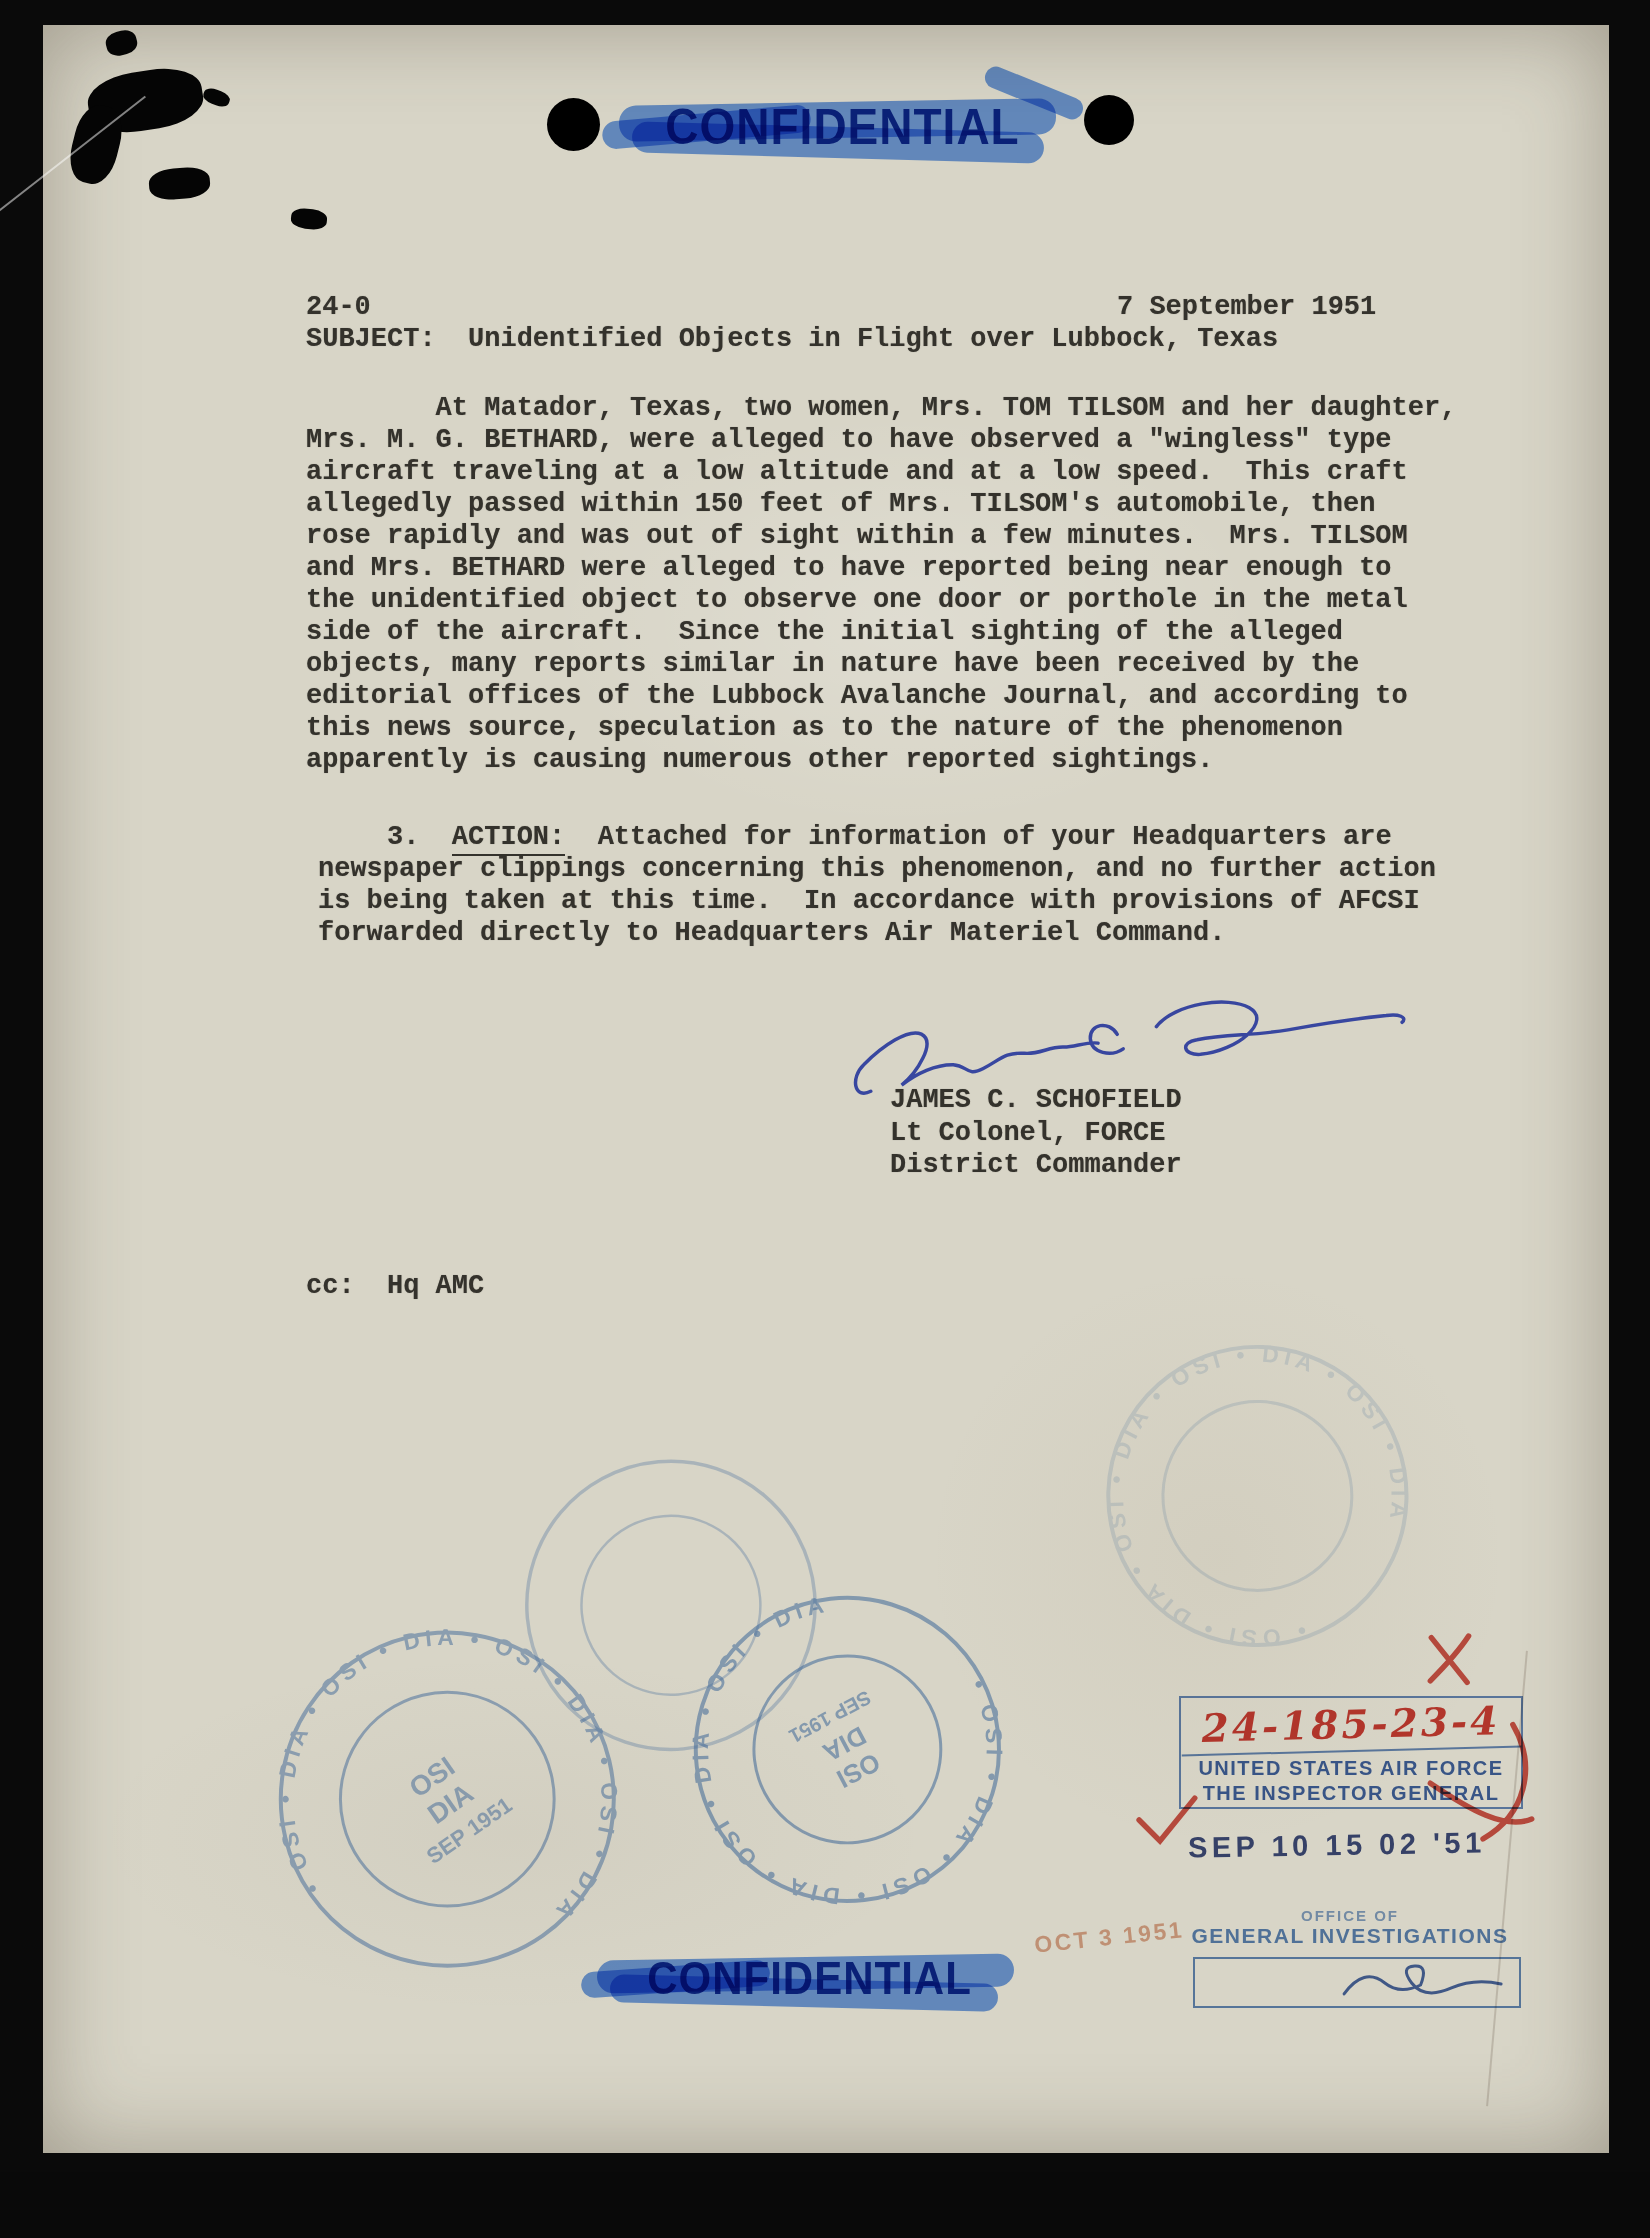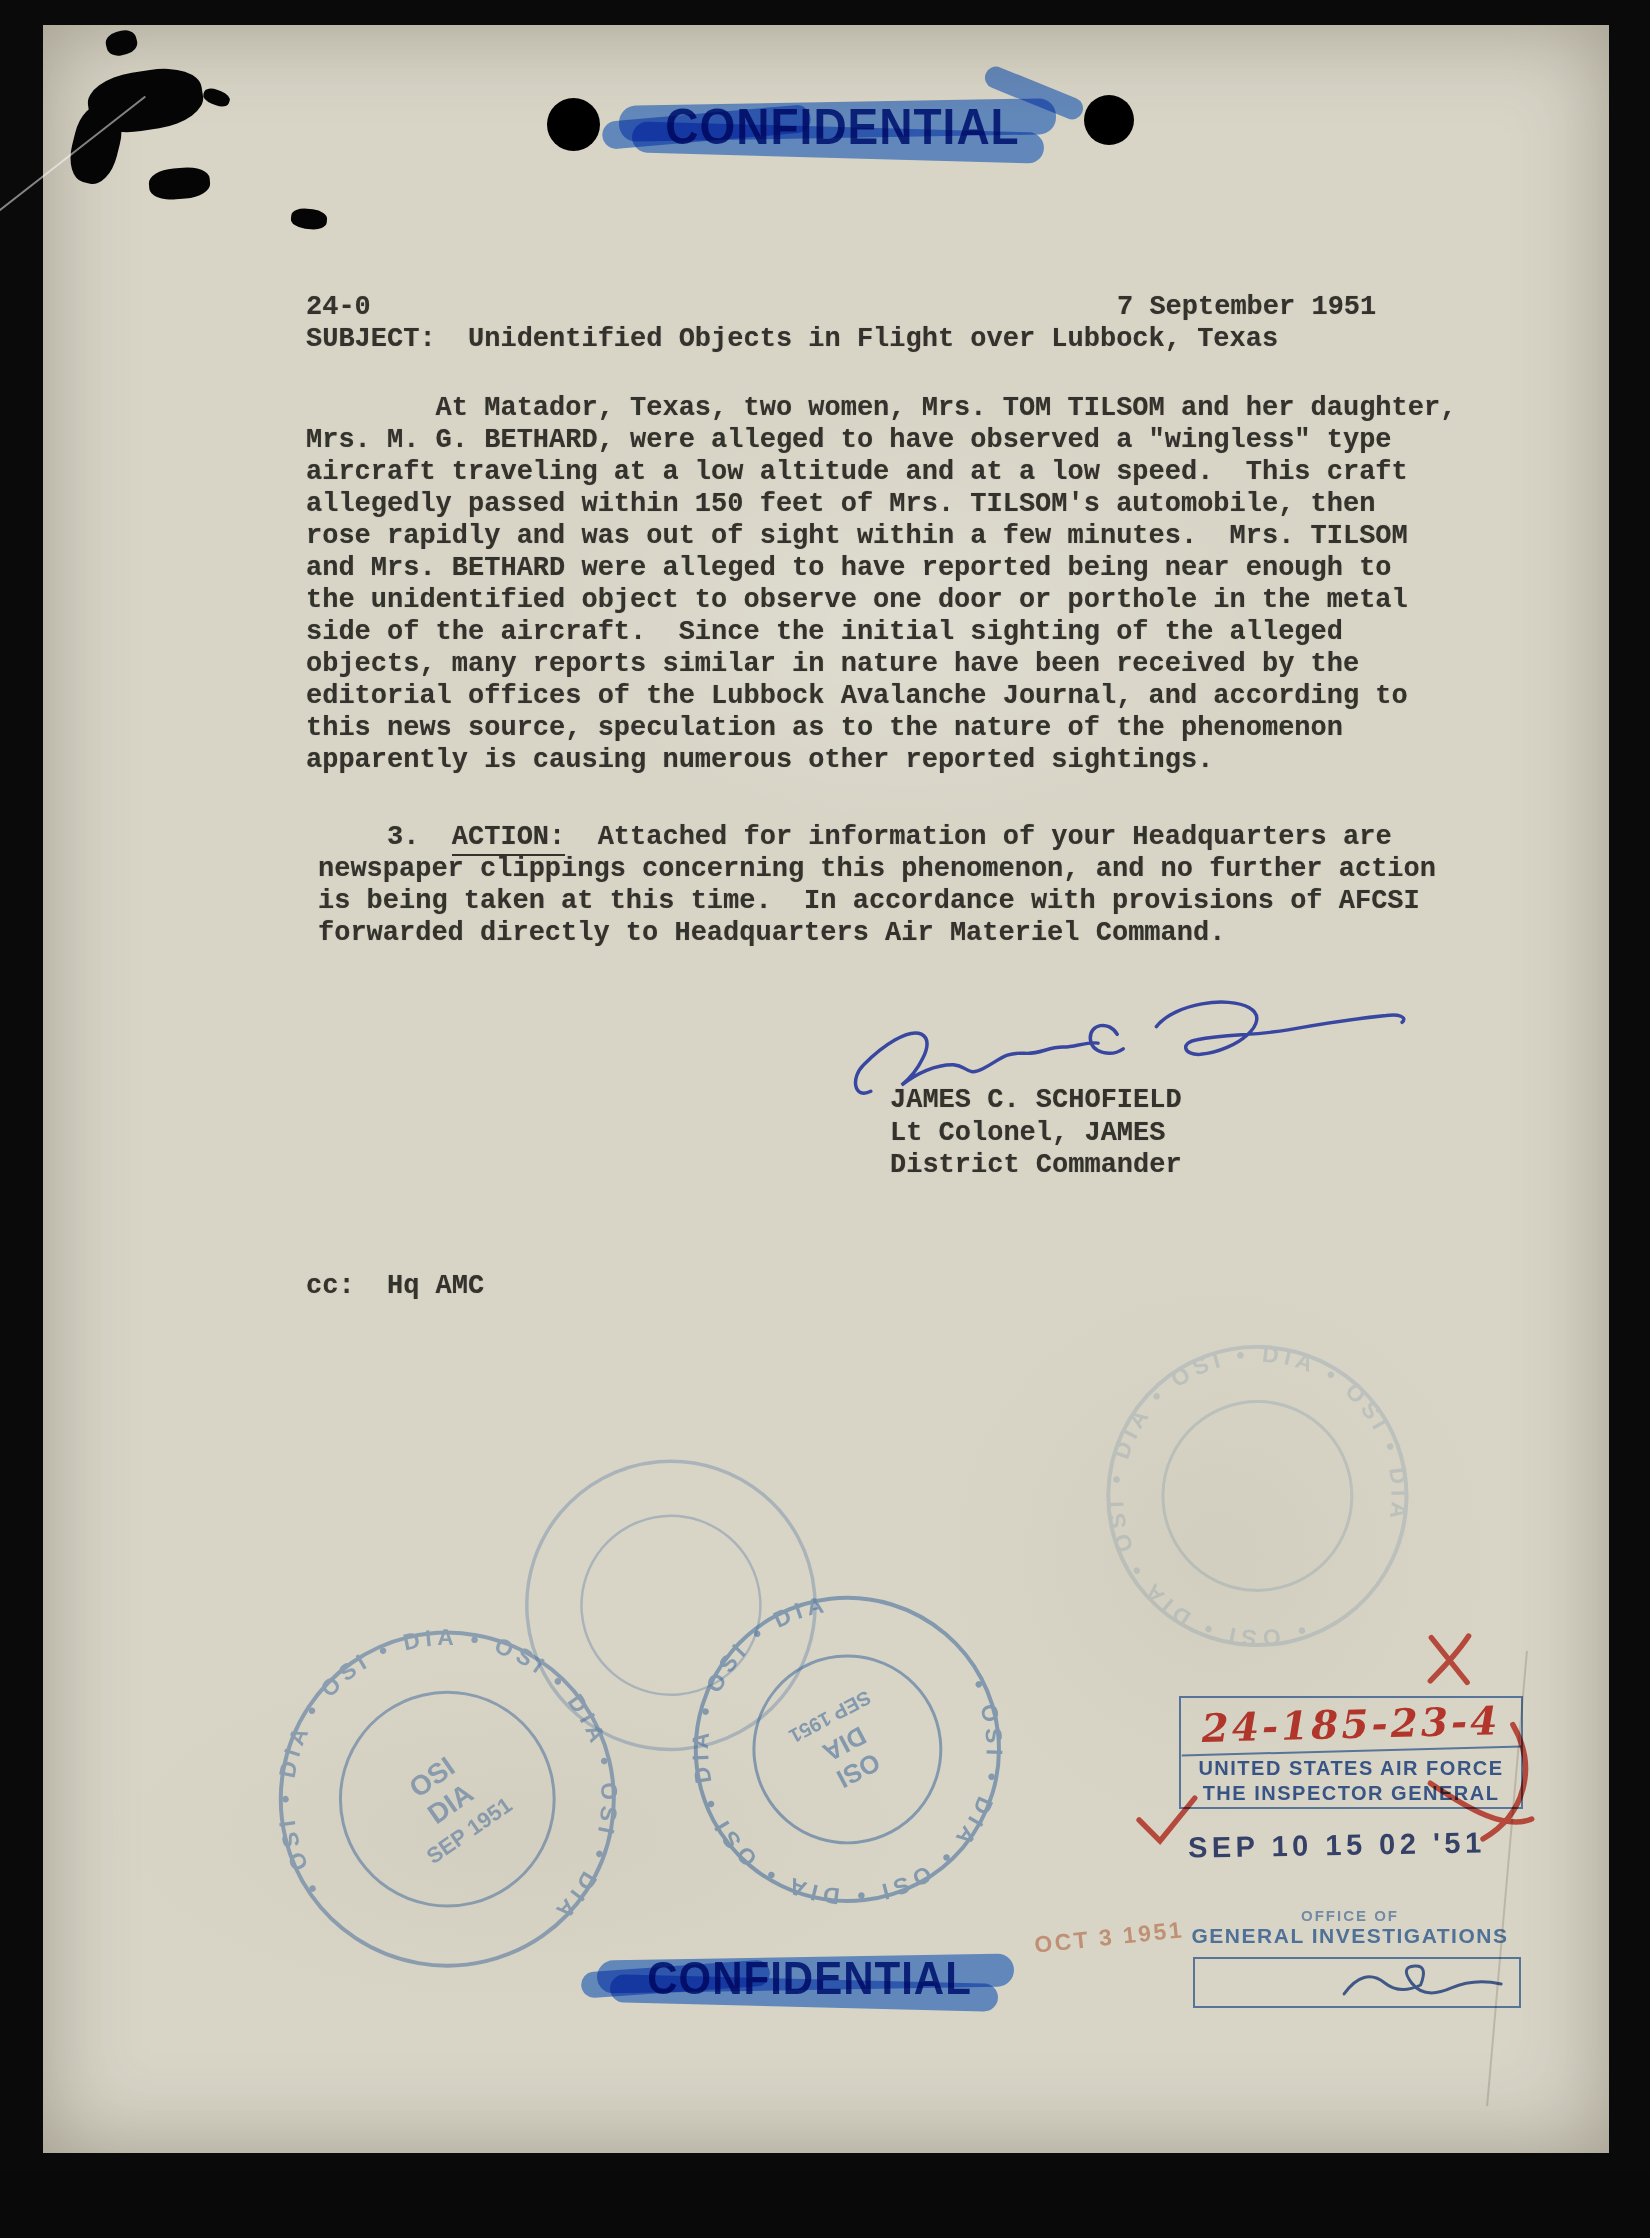--- a/index.html
+++ b/index.html
@@ -96,21 +96,21 @@
 
   <svg style="left:840px;top:999px;transform:rotate(-4deg);" width="576" height="94" viewBox="0 0 1160 190">
     <g fill="none" stroke="#27379b" stroke-width="7" stroke-linecap="round" opacity="0.9">
       <path d="M 55 150 C 20 165 15 120 45 95 C 85 60 140 28 165 42 C 195 60 150 120 118 142 C 150 120 190 105 225 108 C 255 112 250 135 285 120 C 320 105 330 90 370 95 C 400 100 420 85 450 88 C 470 90 500 80 520 85"></path>
       <path d="M 560 70 C 545 40 505 45 505 75 C 505 105 545 115 570 100"></path>
       <path d="M 640 60 C 680 15 790 8 830 35 C 875 65 800 120 725 122 C 690 122 685 95 720 92 C 780 85 840 92 905 85 C 970 78 1040 72 1105 70 C 1130 68 1148 76 1136 86"></path>
     </g>
   </svg>
 
   <div class="mono" style="left:890px;top:1084px;">JAMES C. SCHOFIELD</div>
-  <div class="mono" style="left:890px;top:1117px;">Lt Colonel, JAMES</div>
+  <div class="mono" style="left:890px;top:1117px;">Lt Colonel, FORCE</div>
   <div class="mono" style="left:890px;top:1149px;">District Commander</div>
 
 
   <div class="mono" style="left:306px;top:1270px;">cc:  Hq AMC</div>
 
   <svg style="left:0;top:0;mix-blend-mode:multiply;" width="1651" height="2239" viewBox="0 0 3322 4505">
     <defs>
       <path id="ringA" d="M 590 3620 a 310 310 0 1 1 620 0 a 310 310 0 1 1 -620 0"></path>
       <path id="ringB" d="M 1425 3520 a 280 280 0 1 1 560 0 a 280 280 0 1 1 -560 0"></path>
       <path id="ringC" d="M 2260 3010 a 270 270 0 1 1 540 0 a 270 270 0 1 1 -540 0"></path>

